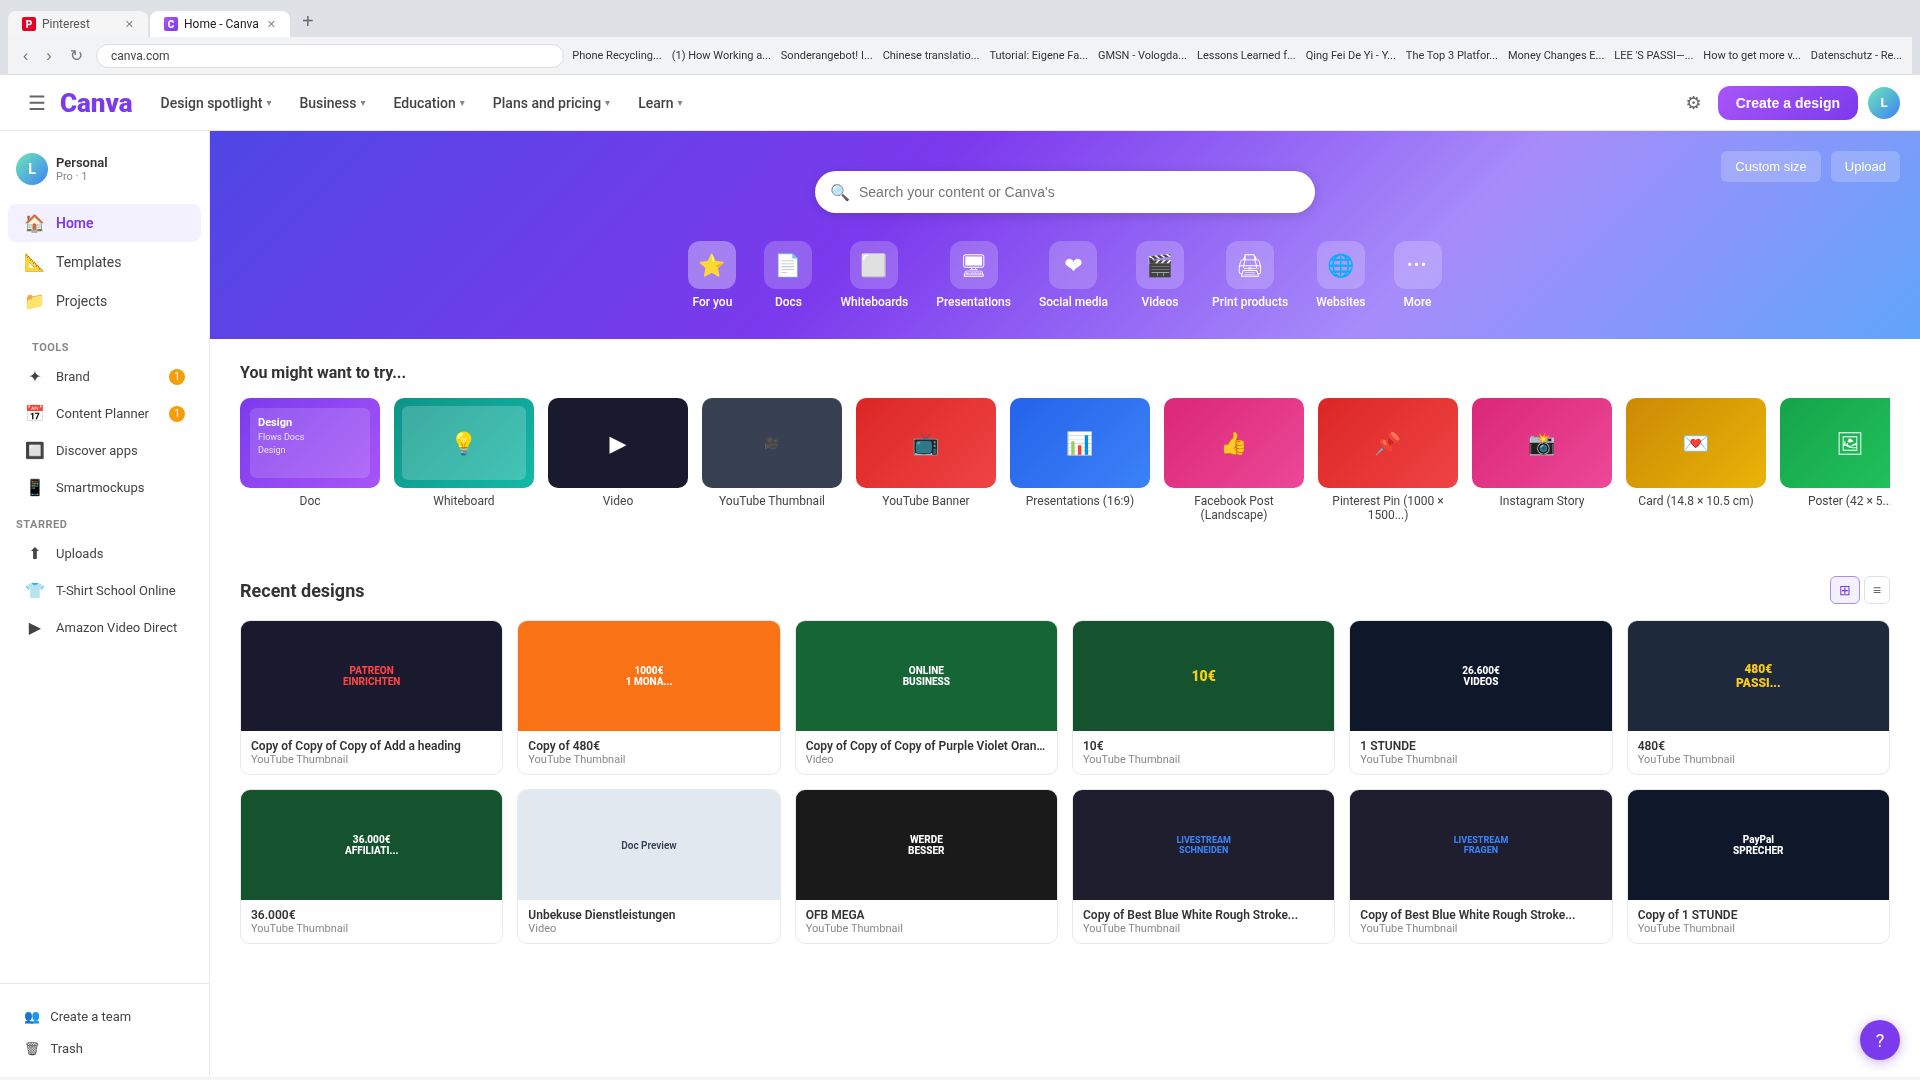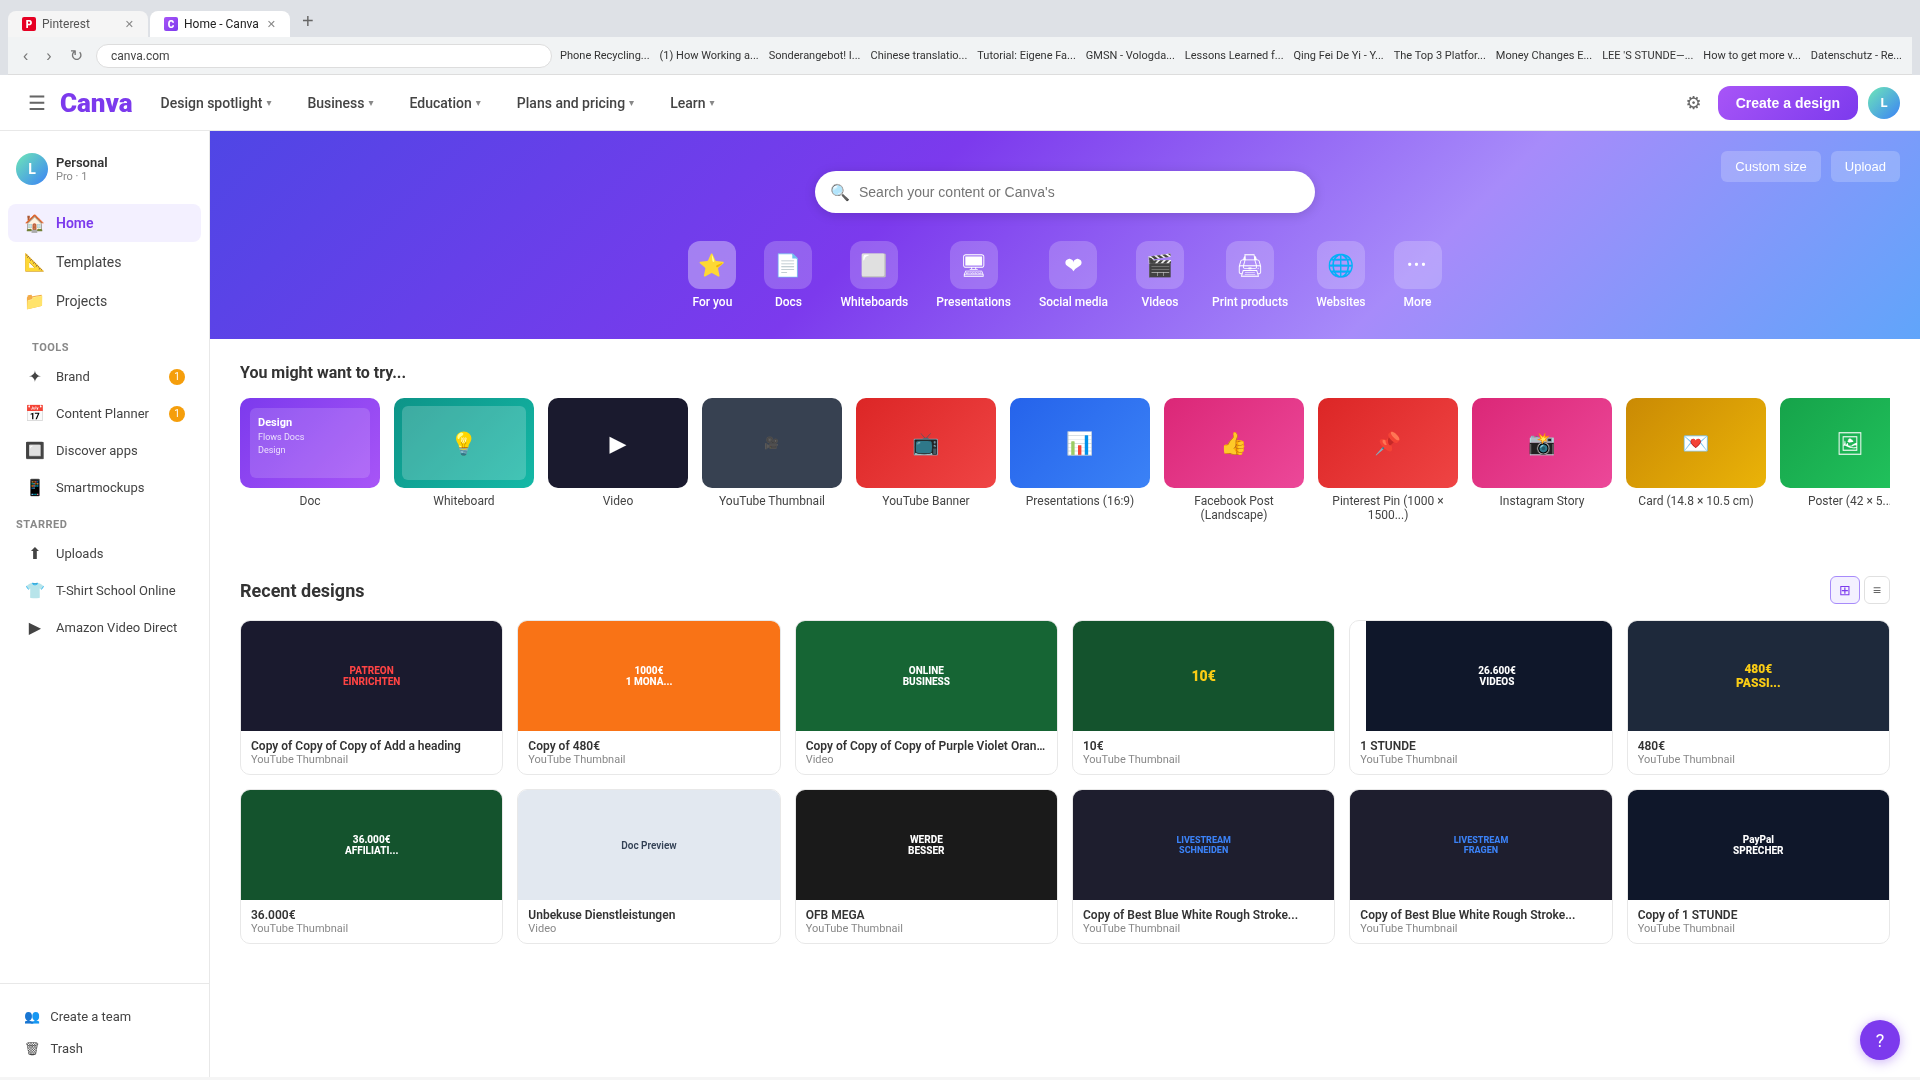--- a/index.html
+++ b/index.html
@@ -34,21 +34,21 @@
     .sidebar-nav-item .nav-icon { font-size: 17px; width: 22px; text-align: center; }
     .sidebar-section-title { font-size: 11px; font-weight: 700; color: #888; padding: 12px 16px 4px; text-transform: uppercase; letter-spacing: 0.5px; margin-left: 16px; }
     .sidebar-tool-item { display: flex; align-items: center; gap: 10px; padding: 8px 16px; cursor: pointer; border-radius: 8px; margin: 1px 8px; font-size: 13px; color: #444; }
     .sidebar-tool-item .tool-icon { font-size: 16px; width: 22px; text-align: center; }
     .sidebar-tool-badge { background: #f59e0b; color: #fff; border-radius: 50%; width: 16px; height: 16px; font-size: 10px; display: flex; align-items: center; justify-content: center; margin-left: auto; }
     .sidebar-starred { font-size: 11px; font-weight: 700; color: #888; padding: 12px 16px 4px; text-transform: uppercase; letter-spacing: 0.5px; }
     .sidebar-bottom-item { display: flex; align-items: center; gap: 10px; padding: 8px 16px; cursor: pointer; font-size: 13px; color: #444; border-radius: 8px; margin: 1px 8px; }
 
     
     .topnav { display: flex; align-items: center; background: #fff; border-bottom: 1px solid #e8e8e8; padding: 0 20px; height: 56px; flex-shrink: 0; }
-    .topnav-left { display: flex; align-items: center; gap: 12px; }
+    .topnav-left { display: flex; align-items: center; gap: 4px; }
     .topnav-item { display: flex; align-items: center; gap: 4px; padding: 7px 12px; border-radius: 6px; cursor: pointer; font-size: 14px; color: #444; font-weight: 500; }
     .topnav-chevron { font-size: 10px; color: #888; }
     .topnav-right { margin-left: auto; display: flex; align-items: center; gap: 10px; }
     .topnav-settings { background: none; border: none; font-size: 18px; color: #666; cursor: pointer; padding: 6px; border-radius: 50%; }
     .btn-create { background: linear-gradient(135deg, #a855f7, #7c3aed); color: #fff; border: none; border-radius: 12px; padding: 9px 18px; font-size: 14px; font-weight: 600; cursor: pointer; }
     .topnav-avatar { width: 32px; height: 32px; border-radius: 50%; background: linear-gradient(135deg, #6ee7b7, #3b82f6); display: flex; align-items: center; justify-content: center; color: #fff; font-weight: 700; font-size: 13px; cursor: pointer; }
 
     
     .main-content { flex: 1; overflow-y: auto; background: #fff; }
 
@@ -132,21 +132,21 @@
       <span class="bookmark-item">Phone Recycling...</span>
       <span class="bookmark-item">(1) How Working a...</span>
       <span class="bookmark-item">Sonderangebot! I...</span>
       <span class="bookmark-item">Chinese translatio...</span>
       <span class="bookmark-item">Tutorial: Eigene Fa...</span>
       <span class="bookmark-item">GMSN - Vologda...</span>
       <span class="bookmark-item">Lessons Learned f...</span>
       <span class="bookmark-item">Qing Fei De Yi - Y...</span>
       <span class="bookmark-item">The Top 3 Platfor...</span>
       <span class="bookmark-item">Money Changes E...</span>
-      <span class="bookmark-item">LEE 'S STUNDE—...</span>
+      <span class="bookmark-item">LEE 'S PASSI—...</span>
       <span class="bookmark-item">How to get more v...</span>
       <span class="bookmark-item">Datenschutz - Re...</span>
     </div>
   </div>
 </div>
 
 <div style="display:flex; flex-direction:column; height:calc(1080px - 78px);">
 
   <div class="topnav">
     <button style="background:none; border:none; font-size:20px; color:#666; cursor:pointer; padding:4px 8px; margin-right:6px;">☰</button>
@@ -420,21 +420,21 @@
           <div class="design-card">
             <div class="design-card-thumb" style="background:#14532d;">
               <span style="color:#facc15; font-size:14px; font-weight:900; text-align:center; padding:4px;">10€</span>
             </div>
             <div class="design-card-info">
               <div class="design-card-title">10€</div>
               <div class="design-card-type">YouTube Thumbnail</div>
             </div>
           </div>
           <div class="design-card">
-            <div class="design-card-thumb" style="background:#0f172a;margin-left:16px;">
+            <div class="design-card-thumb" style="background:#0f172a;">
               <span style="color:#fff; font-size:10px; font-weight:800; text-align:center; padding:4px;">26.600€<br>VIDEOS</span>
             </div>
             <div class="design-card-info">
               <div class="design-card-title">1 STUNDE</div>
               <div class="design-card-type">YouTube Thumbnail</div>
             </div>
           </div>
           <div class="design-card">
             <div class="design-card-thumb" style="background:#1e293b;">
               <span style="color:#facc15; font-size:12px; font-weight:900; text-align:center; padding:4px;">480€<br>PASSI...</span>

